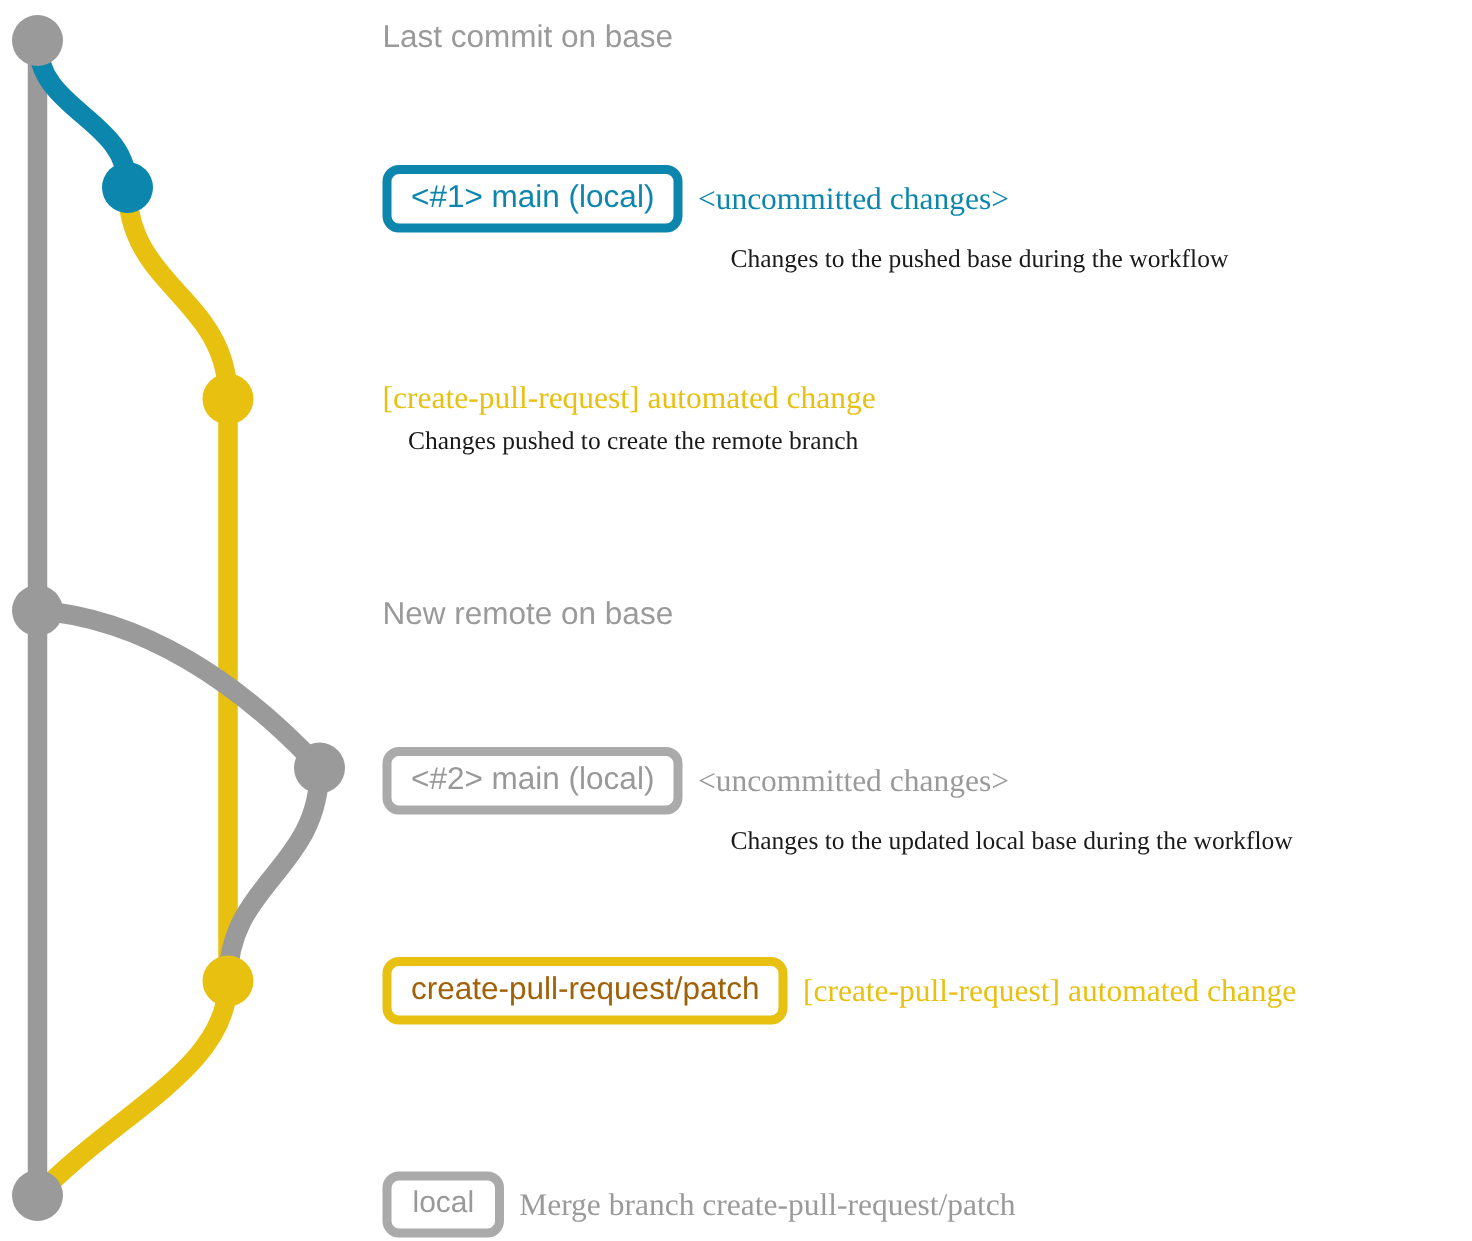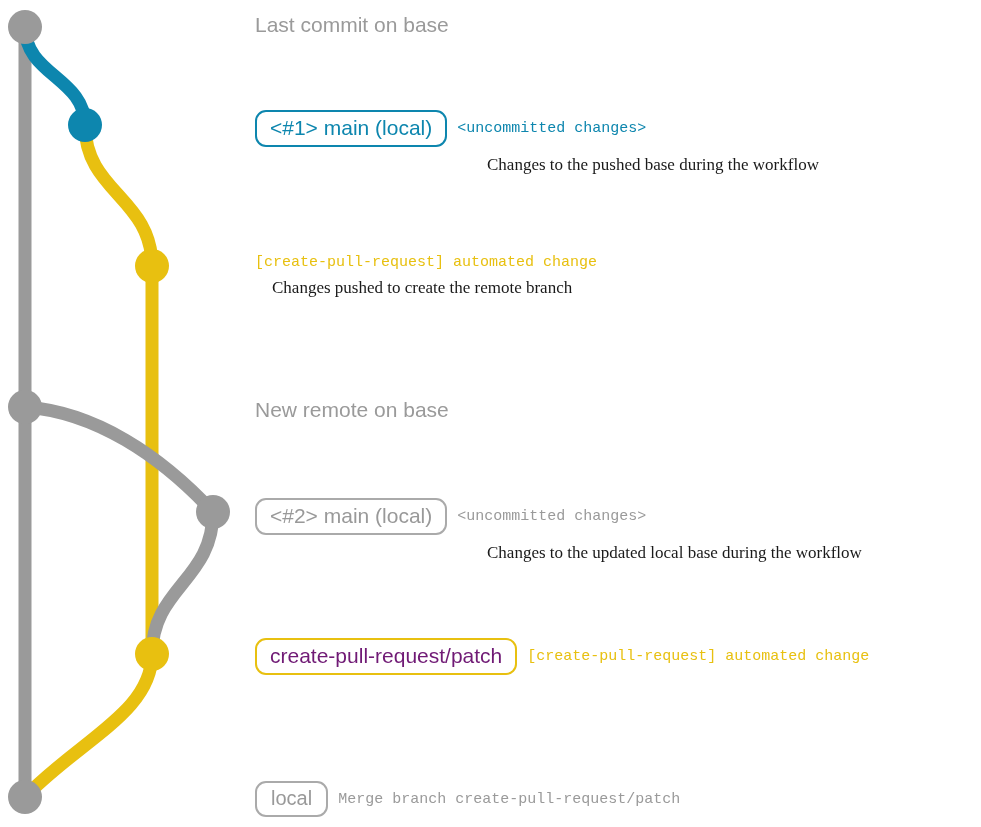--- a/index.html
+++ b/index.html
@@ -36,39 +36,39 @@
   .head-line {
     display: flex;
     align-items: center;
     gap: 10px;
     white-space: nowrap;
   }
   .badge {
     display: inline-flex;
     align-items: center;
     justify-content: center;
-    border: 2px solid #0f172a;
+    border: 6px solid #0f172a;
     border-radius: 11px;
     padding: 5px 13px 7px 13px;
     font-size: 21px;
     line-height: 1;
     color: #999999;
     background: #ffffff;
     font-family: "Liberation Sans", sans-serif;
   }
   .badge.blue  { border-color: #0d86ae; color: #0d86ae; }
-  .badge.yellow{ border-color: #e8c010; color: #701a75; }
+  .badge.yellow{ border-color: #e8c010; color: #a16207; }
   .badge.gray  { border-color: #aaaaaa; color: #999999; }
   .badge.small { font-size: 20px; padding: 5px 14px 7px 14px; }
 
   .subject {
-    font-size: 15px;
+    font-size: 21px;
     line-height: 1;
     white-space: nowrap;
-    font-family: Liberation Mono, monospace;
+    font-family: Liberation Serif, serif;
   }
   .subject.blue   { color: #0d86ae; }
   .subject.yellow { color: #e8c010; }
   .subject.gray   { color: #9a9a9a; }
 
   .plain-title {
     font-size: 21px;
     line-height: 1;
     color: #9a9a9a;
     white-space: nowrap;

